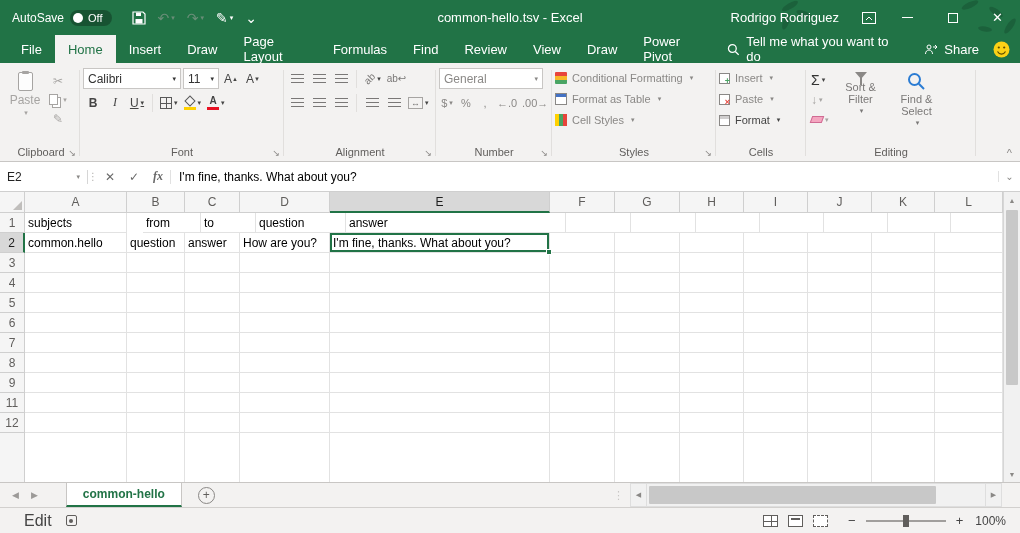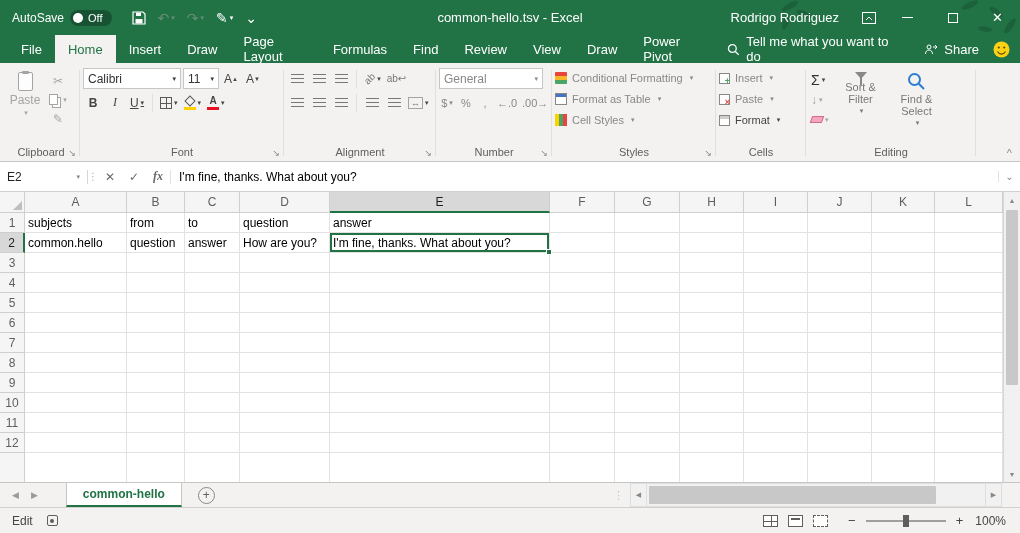--- a/index.html
+++ b/index.html
@@ -150,21 +150,21 @@
   .addsheet { width:17px; height:17px; border:1px solid #8a8886; border-radius:50%; display:flex; align-items:center; justify-content:center; color:#605e5c; font-size:12px; align-self:center; margin-left:16px; line-height:15px; }
   .sspacer { flex:1; }
   .sdots { display:flex; align-items:center; color:#c8c6c4; font-size:11px; padding:0 6px; }
   .hscroll { width:372px; display:flex; align-items:stretch; margin-right:18px; }
   .harrow { width:17px; display:flex; align-items:center; justify-content:center; font-size:7px; color:#8a8886; background:#f1f1f1; border:1px solid #dedede; }
   .htrack { flex:1; background:#f1f1f1; border-top:1px solid #dedede; border-bottom:1px solid #dedede; position:relative; }
   .hthumb { position:absolute; top:2px; bottom:2px; left:2px; width:85%; background:#c8c8c8; border-radius:1px; }
 
   
   .statusbar { height:26px; background:#f3f2f1; border-top:1px solid #d2d0ce; display:flex; align-items:center; flex-shrink:0; color:#444; }
-  .mode { margin-left:12px; font-size:12px; }
+  .mode { margin-left:24px; font-size:16px; }
   .macro { width:11px; height:11px; border:1px solid #605e5c; border-radius:2px; position:relative; margin-left:14px; }
   .macro::after { content:""; position:absolute; left:2px; bottom:2px; width:4px; height:4px; border-radius:50%; background:#605e5c; }
   .sbspacer { flex:1; }
   .vicon { width:15px; height:12px; border:1px solid #605e5c; margin-left:10px; position:relative; background:#fff; }
   .vicon.normal { background:linear-gradient(to right,transparent 7px,#605e5c 7px,#605e5c 8px,transparent 8px),
                   linear-gradient(to bottom,transparent 5px,#605e5c 5px,#605e5c 6px,transparent 6px),#fff; }
   .vicon.pagelayout::after { content:""; position:absolute; left:2px; right:2px; top:2px; height:2px; background:#605e5c; }
   .vicon.pagebreak { border-style:dashed; }
   .zoomctl { display:flex; align-items:center; margin-left:16px; }
   .zbtn { font-size:13px; color:#444; padding:0 4px; }
@@ -533,21 +533,21 @@
           <div class="gcell colh" style="width: 65px;">G</div>
           <div class="gcell colh" style="width: 64px;">H</div>
           <div class="gcell colh" style="width: 64px;">I</div>
           <div class="gcell colh" style="width: 64px;">J</div>
           <div class="gcell colh" style="width: 63px;">K</div>
           <div class="gcell colh" style="flex: 1 1 0%;">L</div>
         </div>
         <div class="grow">
           <div class="gcell rowh" style="width: 25px;">1</div>
           <div class="gcell dcell" style="width: 102px;">subjects</div>
-          <div class="gcell dcell" style="width: 58px;">from</div>
+          <div class="gcell dcell" style="width: 58px; margin-left: 16px;">from</div>
           <div class="gcell dcell" style="width: 55px;">to</div>
           <div class="gcell dcell" style="width: 90px;">question</div>
           <div class="gcell dcell" style="width: 220px;">answer</div>
           <div class="gcell dcell" style="width: 65px;"></div>
           <div class="gcell dcell" style="width: 65px;"></div>
           <div class="gcell dcell" style="width: 64px;"></div>
           <div class="gcell dcell" style="width: 64px;"></div>
           <div class="gcell dcell" style="width: 64px;"></div>
           <div class="gcell dcell" style="width: 63px;"></div>
           <div class="gcell dcell" style="flex: 1 1 0%;"></div>
@@ -652,35 +652,20 @@
           <div class="gcell dcell" style="width: 65px;"></div>
           <div class="gcell dcell" style="width: 65px;"></div>
           <div class="gcell dcell" style="width: 64px;"></div>
           <div class="gcell dcell" style="width: 64px;"></div>
           <div class="gcell dcell" style="width: 64px;"></div>
           <div class="gcell dcell" style="width: 63px;"></div>
           <div class="gcell dcell" style="flex: 1 1 0%;"></div>
         </div>
         <div class="grow">
           <div class="gcell rowh" style="width: 25px;">9</div>
-          <div class="gcell dcell" style="width: 102px;"></div>
-          <div class="gcell dcell" style="width: 58px;"></div>
-          <div class="gcell dcell" style="width: 55px;"></div>
-          <div class="gcell dcell" style="width: 90px;"></div>
-          <div class="gcell dcell" style="width: 220px;"></div>
-          <div class="gcell dcell" style="width: 65px;"></div>
-          <div class="gcell dcell" style="width: 65px;"></div>
-          <div class="gcell dcell" style="width: 64px;"></div>
-          <div class="gcell dcell" style="width: 64px;"></div>
-          <div class="gcell dcell" style="width: 64px;"></div>
-          <div class="gcell dcell" style="width: 63px;"></div>
-          <div class="gcell dcell" style="flex: 1 1 0%;"></div>
-        </div>
-        <div class="grow">
-          <div class="gcell rowh" style="width: 25px;">10</div>
           <div class="gcell dcell" style="width: 102px;"></div>
           <div class="gcell dcell" style="width: 58px;"></div>
           <div class="gcell dcell" style="width: 55px;"></div>
           <div class="gcell dcell" style="width: 90px;"></div>
           <div class="gcell dcell" style="width: 220px;"></div>
           <div class="gcell dcell" style="width: 65px;"></div>
           <div class="gcell dcell" style="width: 65px;"></div>
           <div class="gcell dcell" style="width: 64px;"></div>
           <div class="gcell dcell" style="width: 64px;"></div>
           <div class="gcell dcell" style="width: 64px;"></div>

